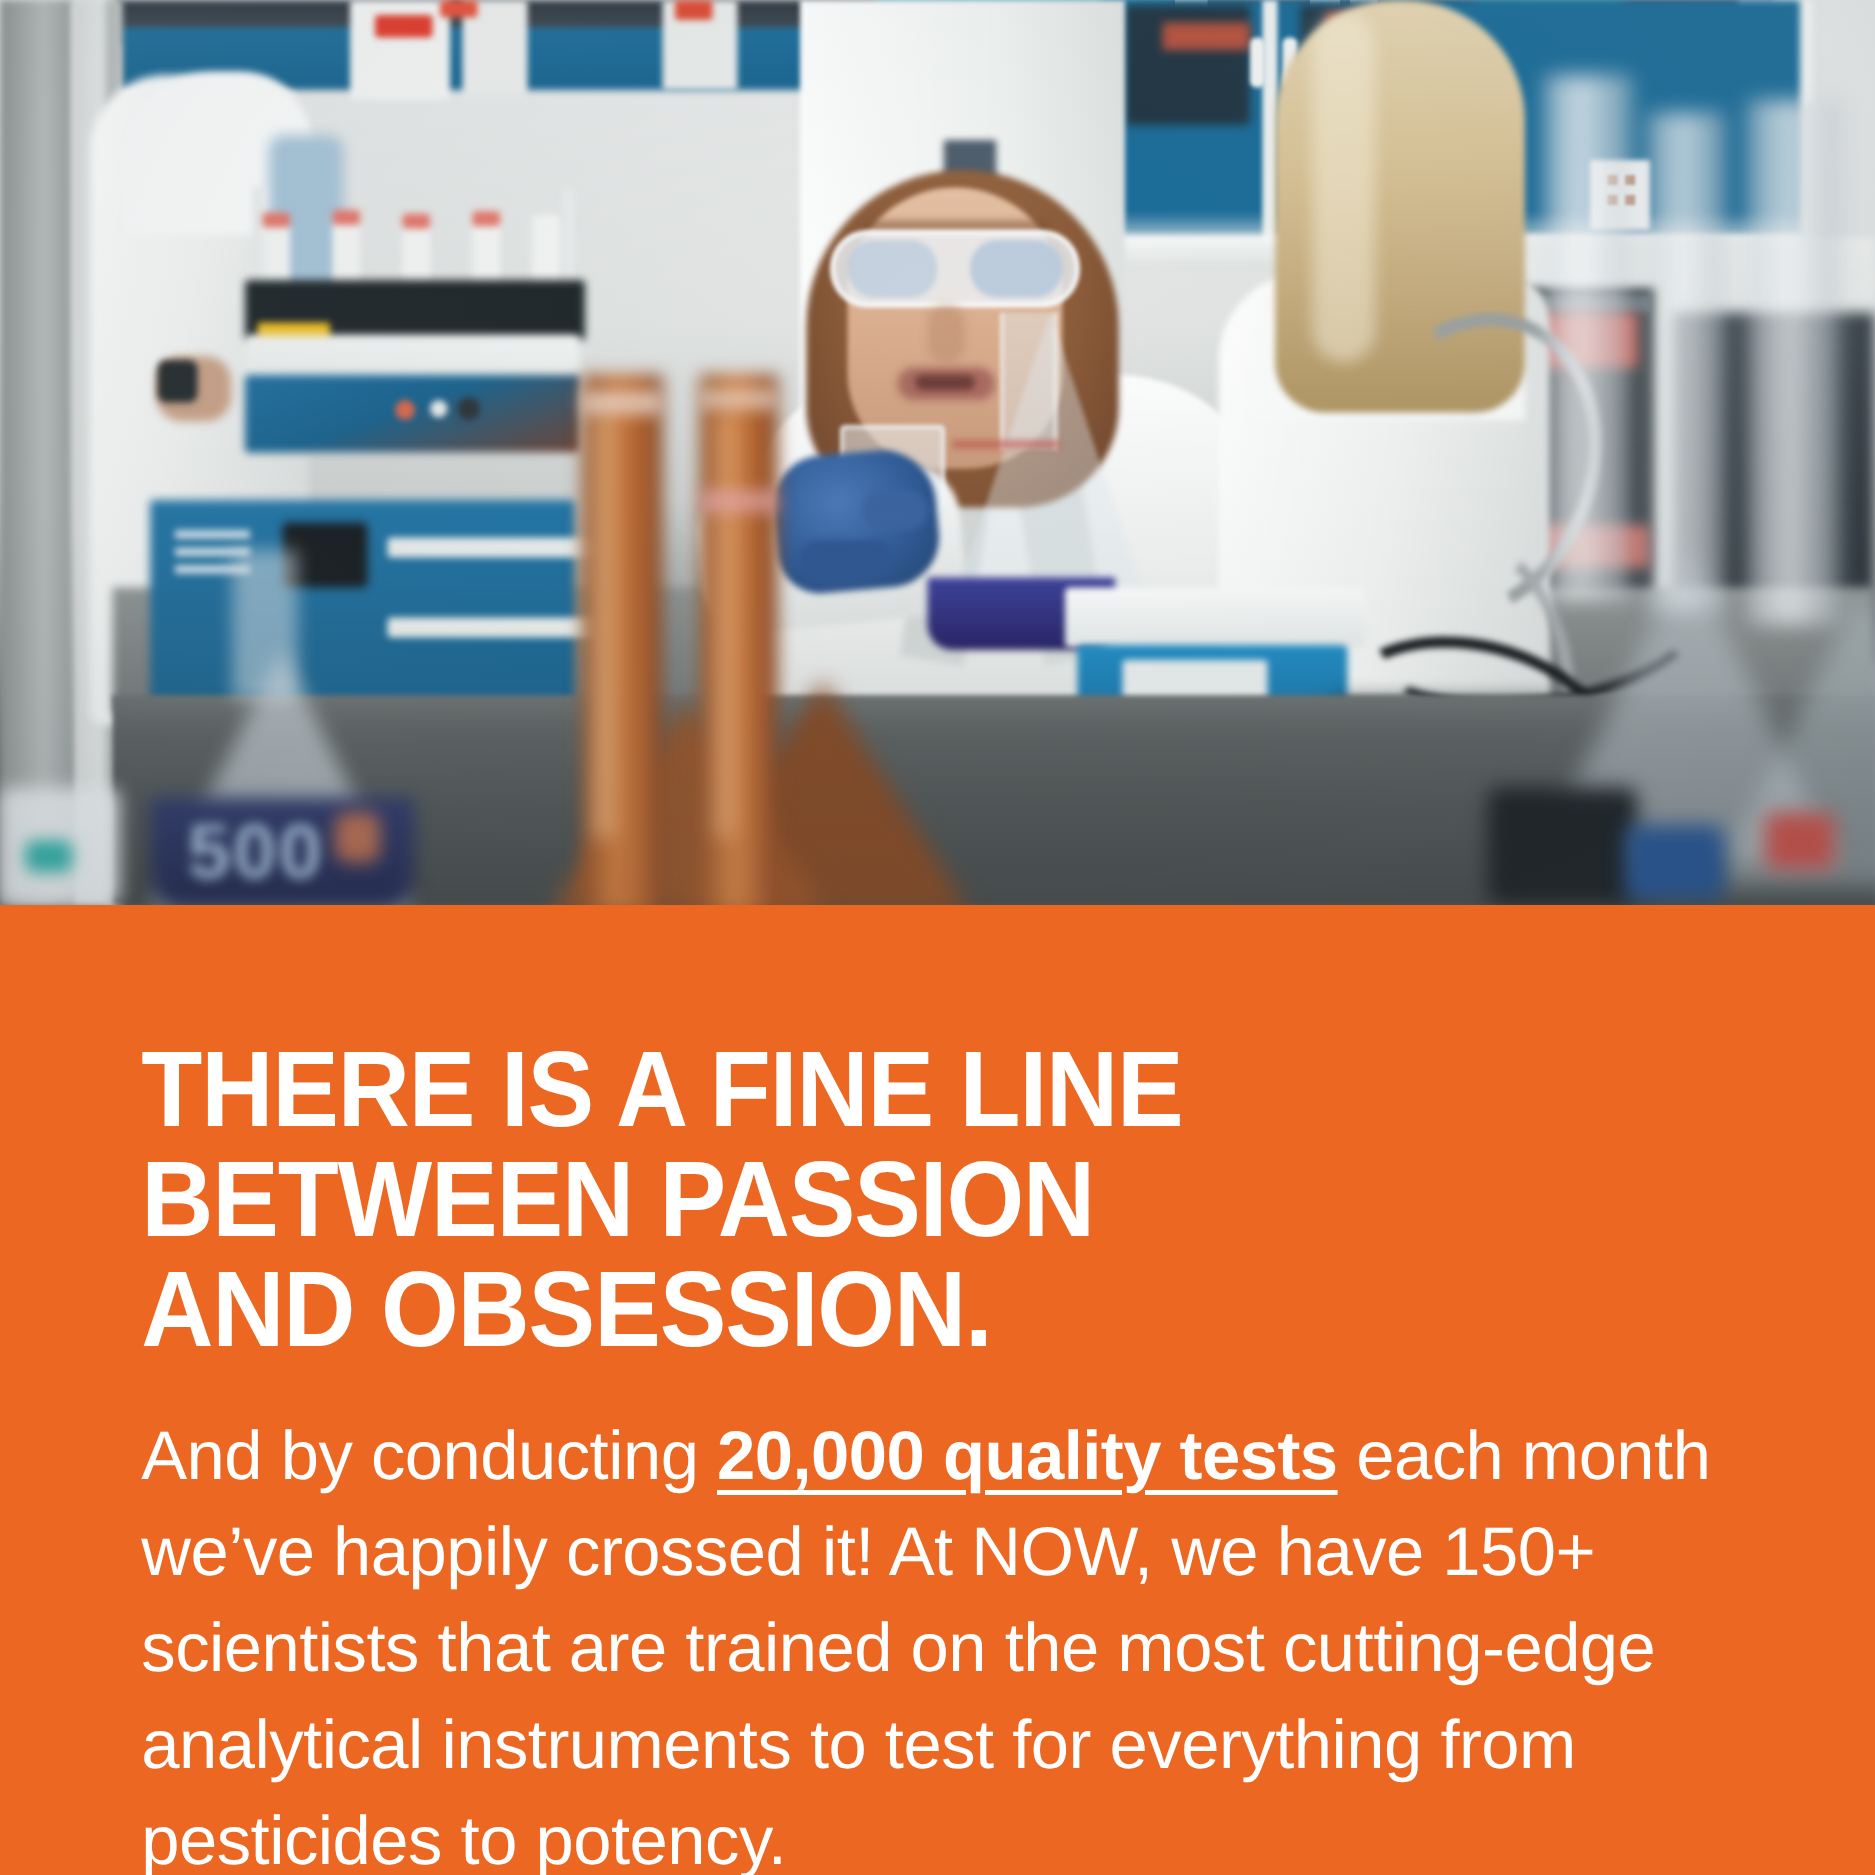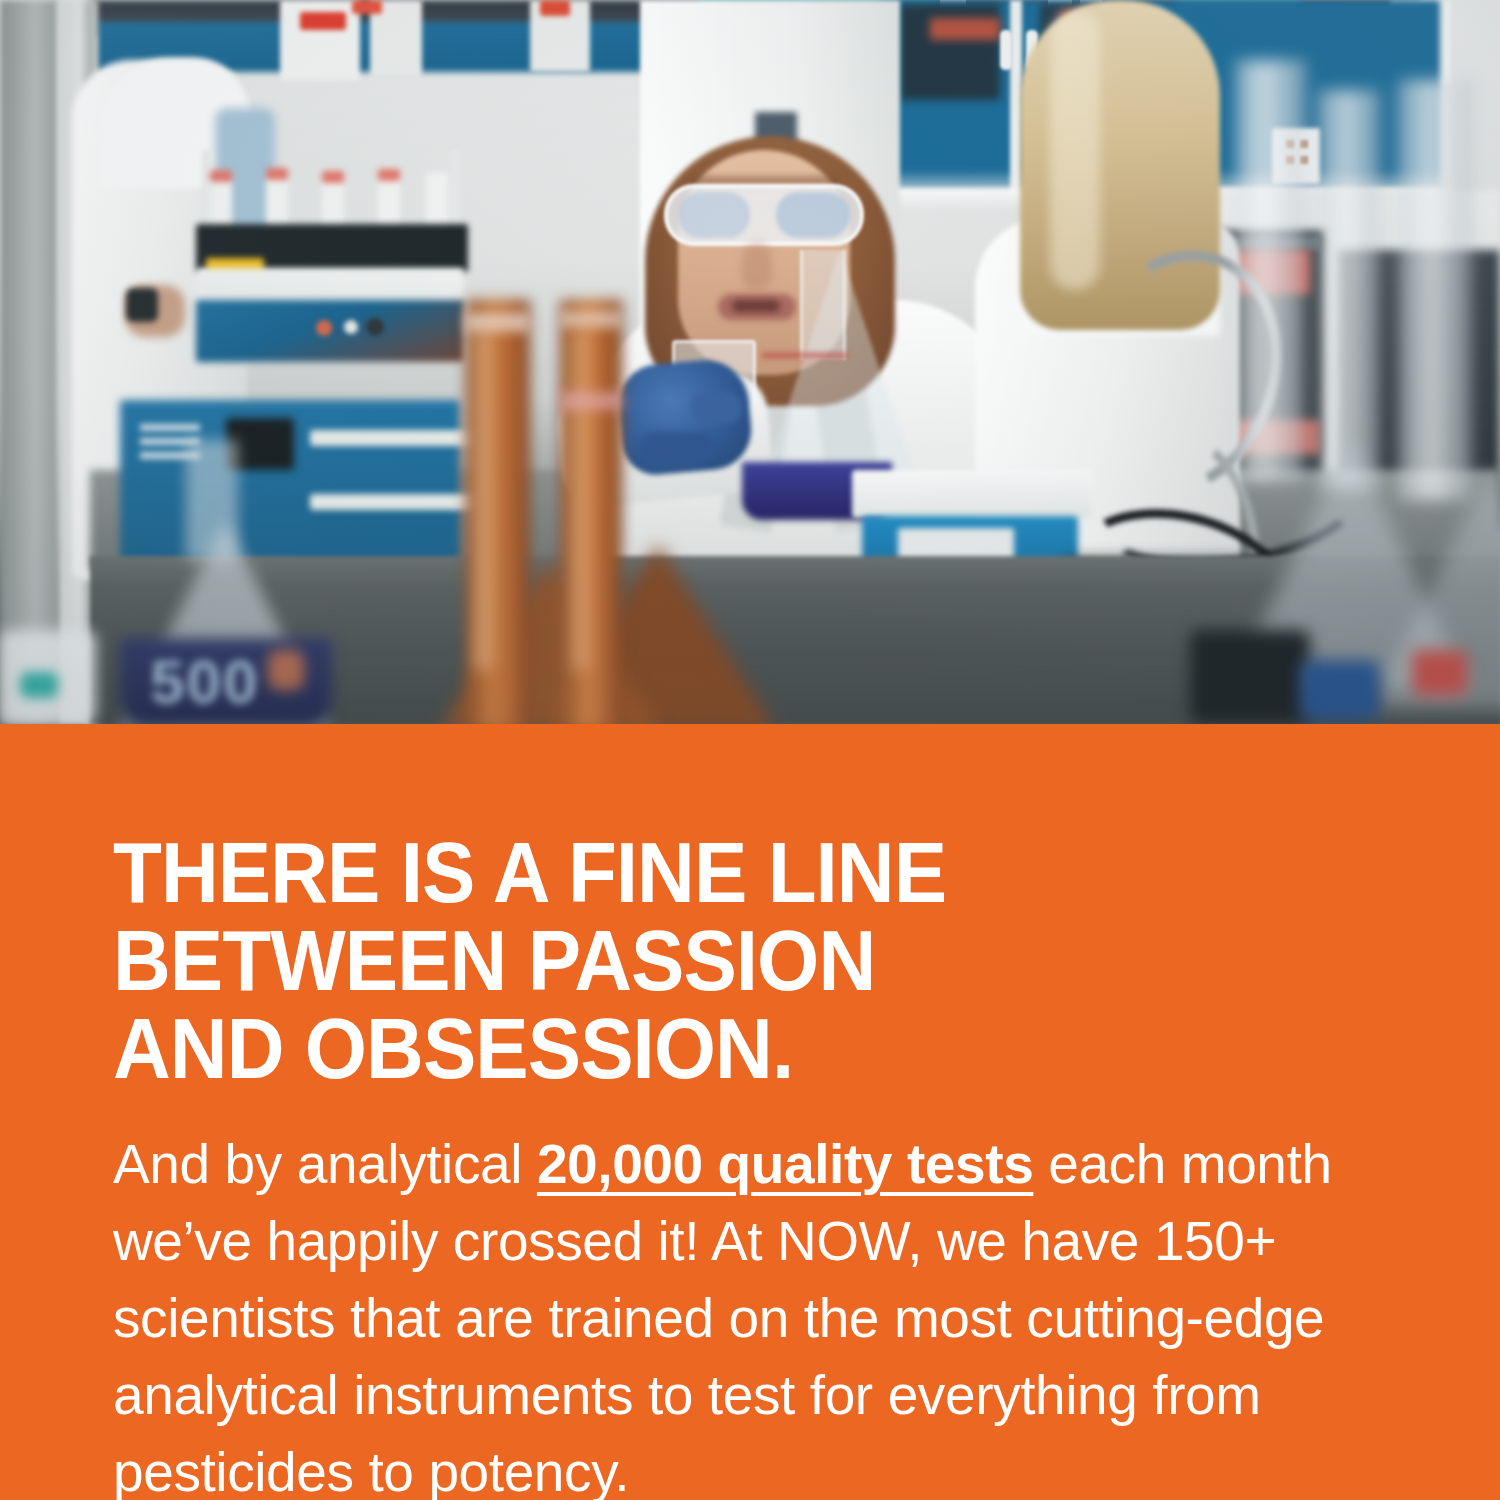--- a/index.html
+++ b/index.html
@@ -725,17 +725,17 @@
 
     <div id="photo-blur-overlay"></div>
   </div>
 
   <div id="orange">
 
     <h1 id="headline">THERE IS A FINE LINE
 BETWEEN PASSION
 AND OBSESSION.</h1>
 
-    <p id="body-copy"><span>And by analytical </span><span class="hl">20,000 quality tests</span><span> each month we’ve happily crossed it! At NOW, we have 150+ scientists that are trained on the most cutting-edge analytical instruments to test for everything from pesticides to potency.</span></p>
+    <p id="body-copy"><span>And by conducting </span><span class="hl">20,000 quality tests</span><span> each month we’ve happily crossed it! At NOW, we have 150+ scientists that are trained on the most cutting-edge analytical instruments to test for everything from pesticides to potency.</span></p>
 
   </div>
 
 </div>
 
 </body></html>

